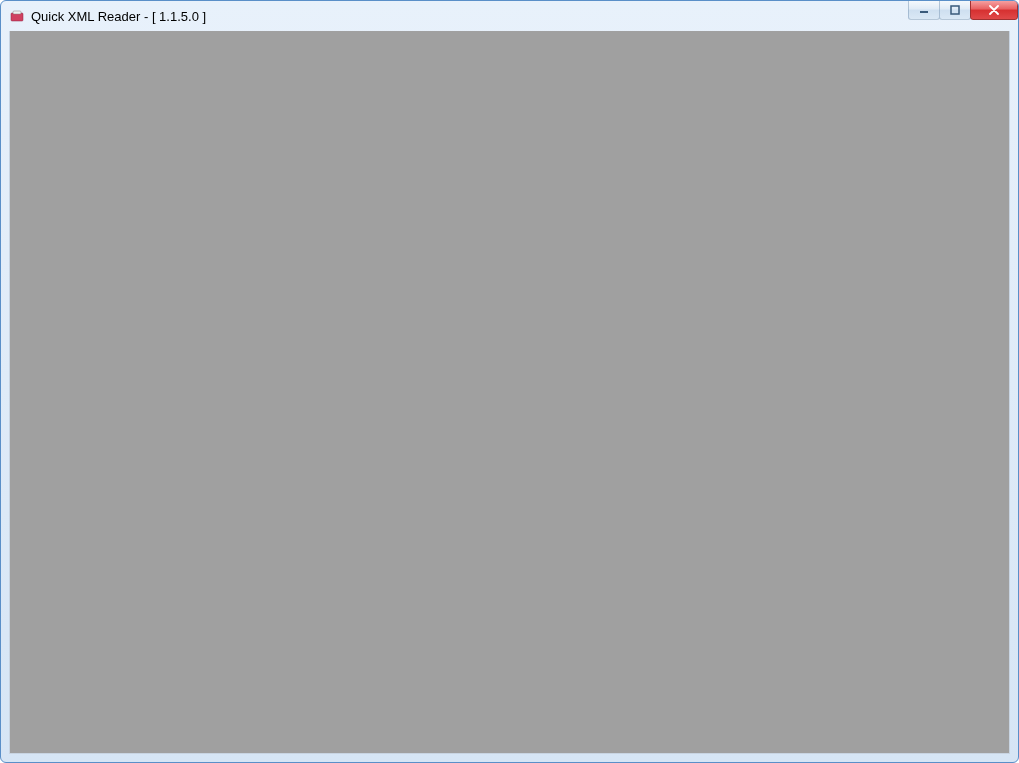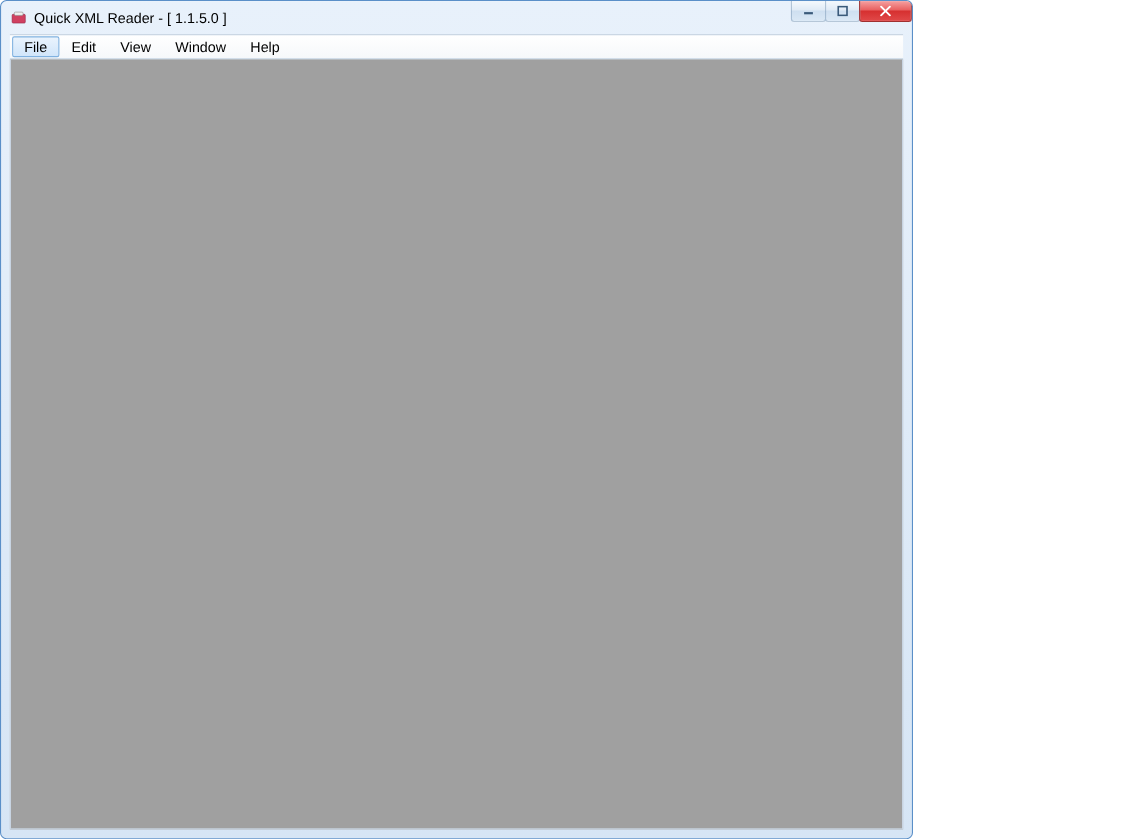--- a/index.html
+++ b/index.html
@@ -9,21 +9,21 @@
     }
     
     body {
       font-family: "Segoe UI", "Microsoft YaHei", Tahoma, sans-serif;
       font-size: 12px;
       background: #ffffff;
       overflow: hidden;
     }
     
     .window {
-      width: 830px;
+      width: 1019px;
       height: 763px;
       background: linear-gradient(to bottom, #e8f1fb 0%, #d6e5f5 100%);
       border: 1px solid #5a8fc8;
       border-radius: 6px;
       display: flex;
       flex-direction: column;
       position: relative;
       overflow: hidden;
     }
     
@@ -148,23 +148,16 @@
         </svg>
       </div>
       <div class="titlebar-btn close">
         <svg width="12" height="10" viewBox="0 0 12 10">
           <path d="M2 1 L10 9 M10 1 L2 9" stroke="#ffffff" stroke-width="1.8" stroke-linecap="round"></path>
         </svg>
       </div>
     </div>
   </div>
 
-  <div class="menubar">
-    <div class="menu-item selected">File</div>
-    <div class="menu-item">Edit</div>
-    <div class="menu-item">View</div>
-    <div class="menu-item">Window</div>
-    <div class="menu-item">Help</div>
-  </div>
 
   <div class="client-area"></div>
 
 </div>
 
 </body></html>

